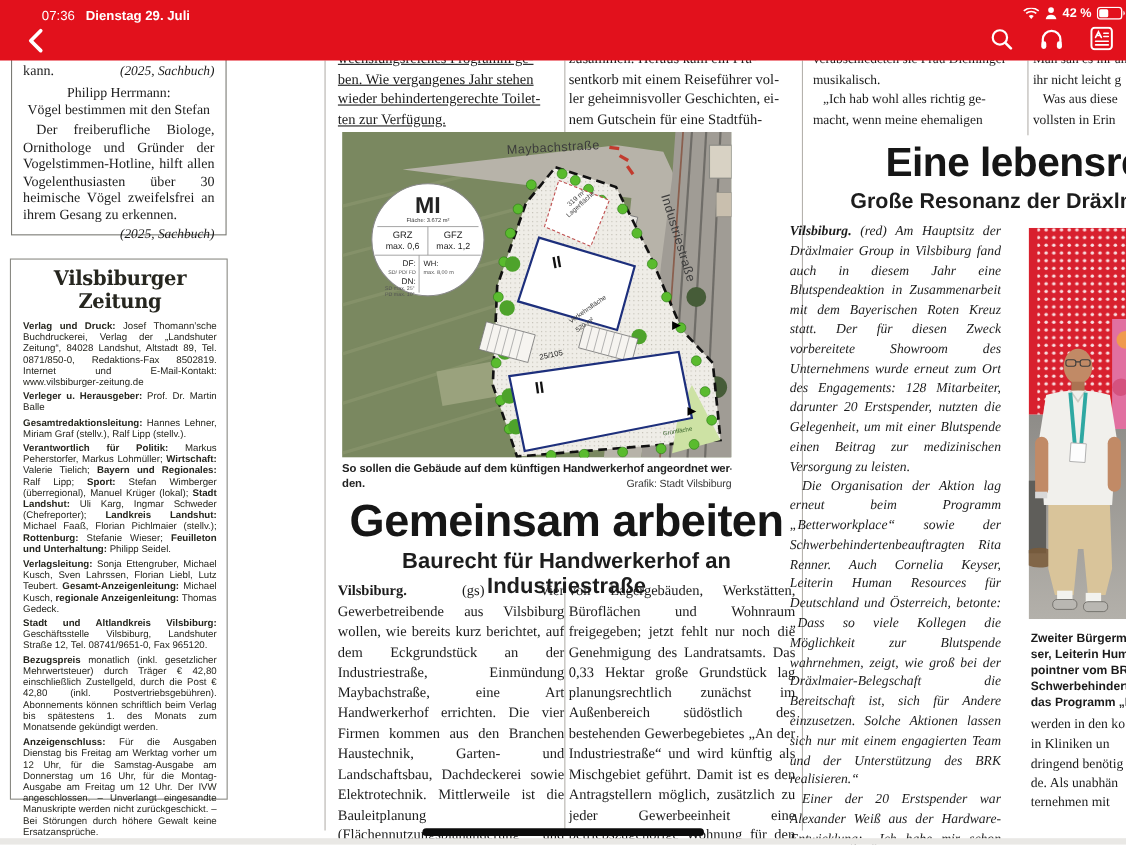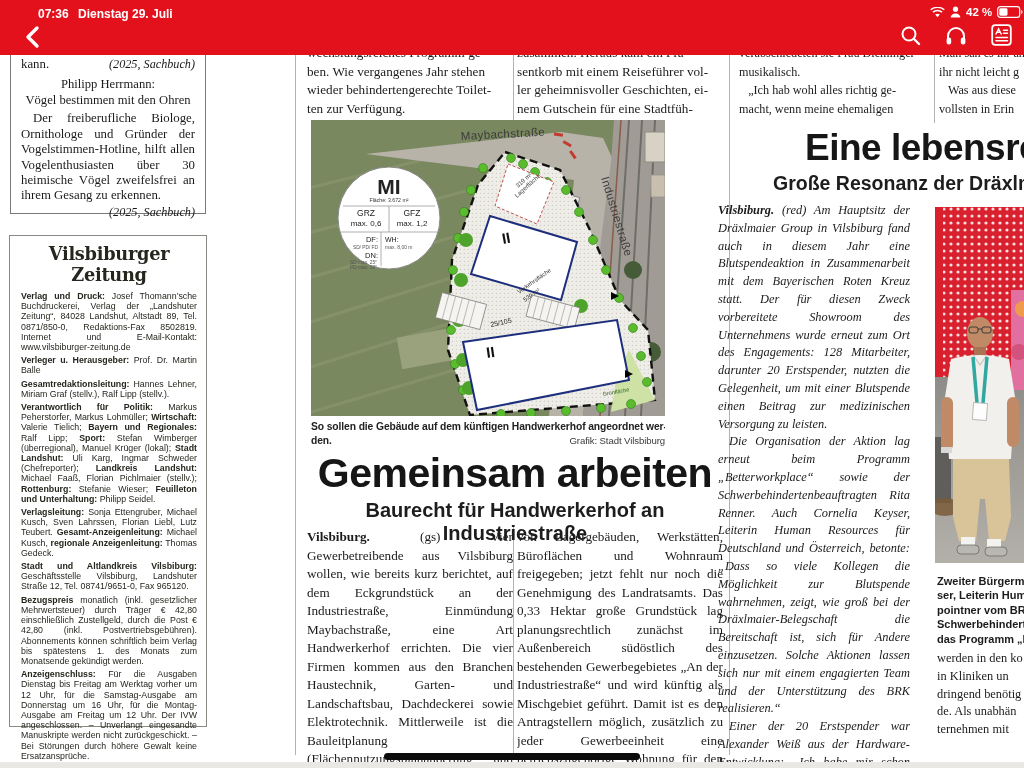--- a/index.html
+++ b/index.html
@@ -1,21 +1,21 @@
 <!DOCTYPE html>
 <html lang="de"><head>
 <meta charset="utf-8">
 <style>
   html,body{margin:0;padding:0;}
   body{width:1024px;height:768px;overflow:hidden;background:#fff;position:relative;
        font-family:"Liberation Sans",sans-serif;color:#1b1b1b;}
   .abs{position:absolute;}
   
   .statusbar{left:0;top:0;width:1024px;height:55px;background:#e2111c;z-index:50;}
-  .sb-time{left:38px;top:7px;color:#fff;font-size:12px;font-weight:700;}
+  .sb-time{left:38px;top:7px;color:#fff;font-size:12px;font-weight:400;}
   .sb-date{left:78px;top:7px;color:#fff;font-size:12px;font-weight:700;}
   .sb-right{left:930px;top:6px;display:flex;align-items:center;gap:5px;color:#fff;}
   .sb-batt-txt{font-size:11.5px;font-weight:700;}
   .iconbtn{background:none;border:none;padding:0;cursor:pointer;line-height:0;}
   .backbtn{left:24px;top:25px;}
   .navicons{left:900px;top:24px;display:flex;gap:24px;align-items:center;}
   
   .vrule{width:1px;background:#b5b2ad;}
   
   .bookbox{left:10px;top:36px;width:196px;height:178px;border:1px solid #7a7a74;box-sizing:border-box;
@@ -72,21 +72,21 @@
 </style>
 </head>
 <body>
 
 <div class="abs vrule" style="left:295px;top:55px;height:700px;"></div>
 <div class="abs vrule" style="left:513px;top:55px;height:68px;"></div>
 <div class="abs vrule" style="left:513px;top:527px;height:228px;"></div>
 <div class="abs vrule" style="left:729px;top:55px;height:700px;"></div>
 <div class="abs vrule" style="left:934px;top:55px;height:68px;"></div>
 
-<div class="abs topcol tc-l" style="left:307px;top:44px;width:206px;">
+<div class="abs topcol tc-l" style="left:307px;top:44px;width:206px;text-decoration:underline;">
     <div class="ln">wechslungsreiches Programm ge-</div>
     <div class="ln">ben. Wie vergangenes Jahr stehen</div>
     <div class="ln">wieder behindertengerechte Toilet-</div>
     <div class="ln">ten zur Verfügung.</div>
   </div>
 <div class="abs topcol tc-l" style="left:517px;top:44px;width:206px;">
     <div class="ln">zusammen. Heraus kam ein Prä-</div>
     <div class="ln">sentkorb mit einem Reiseführer vol-</div>
     <div class="ln">ler geheimnisvoller Geschichten, ei-</div>
     <div class="ln">nem Gutschein für eine Stadtfüh-</div>
@@ -103,21 +103,21 @@
     <div class="ln">   Was aus diese</div>
     <div class="ln">vollsten in Erin</div>
   </div>
 
 <div class="abs bookbox">
   <div class="bookrow">
     <span>kann.</span>
     <span class="bookcred">(2025, Sachbuch)</span>
   </div>
   <div class="booktitle">Philipp Herrmann:</div>
-  <div class="booktitle" style="margin-top:0;">Vögel bestimmen mit den Ohren</div>
+  <div class="booktitle" style="margin-top:0;">Vögel bestimmen mit den Stefan</div>
   <div class="bookbody">Der freiberufliche Biologe, Ornithologe und Gründer der Vogelstimmen-Hotline, hilft allen Vogelenthusiasten über 30 heimische Vögel zweifelsfrei an ihrem Gesang zu erkennen.</div>
   <div class="bookcred2">(2025, Sachbuch)</div>
 </div>
 
 <div class="abs masthead">
   <div class="mh-title">Vilsbiburger Zeitung</div>
   <p><b>Verlag und Druck:</b><span> Josef Thomann’sche Buchdruckerei, Verlag der „Landshuter Zeitung“, 84028 Landshut, Altstadt 89, Tel. 0871/850-0, Redaktions-Fax 8502819. Internet und E-Mail-Kontakt: www.vilsbiburger-zeitung.de</span></p>
   <p><b>Verleger u. Herausgeber:</b><span> Prof. Dr. Martin Balle</span></p>
   <p><b>Gesamtredaktionsleitung:</b><span> Hannes Lehner, Miriam Graf (stellv.), Ralf Lipp (stellv.).</span></p>
   <p><b>Verantwortlich für Politik:</b><span> Markus Peherstorfer, Markus Lohmüller; </span><b>Wirtschaft:</b><span> Valerie Tielich; </span><b>Bayern und Regionales:</b><span> Ralf Lipp; </span><b>Sport:</b><span> Stefan Wimberger (überregional), Manuel Krüger (lokal); </span><b>Stadt Landshut:</b><span> Uli Karg, Ingmar Schweder (Chefreporter); </span><b>Landkreis Landshut:</b><span> Michael Faaß, Florian Pichlmaier (stellv.); </span><b>Rottenburg:</b><span> Stefanie Wieser; </span><b>Feuilleton und Unterhaltung:</b><span> Philipp Seidel.</span></p>

